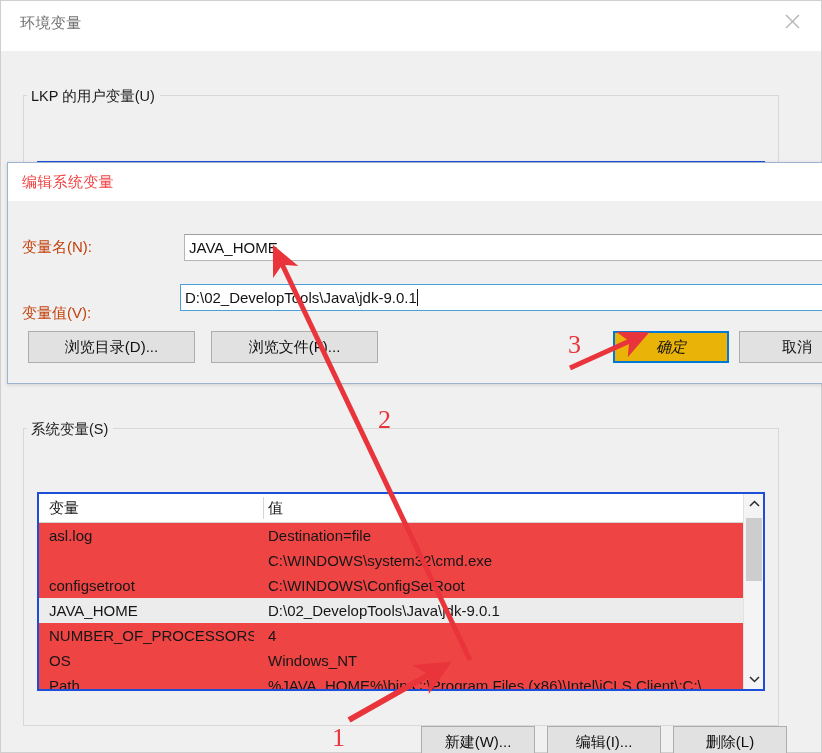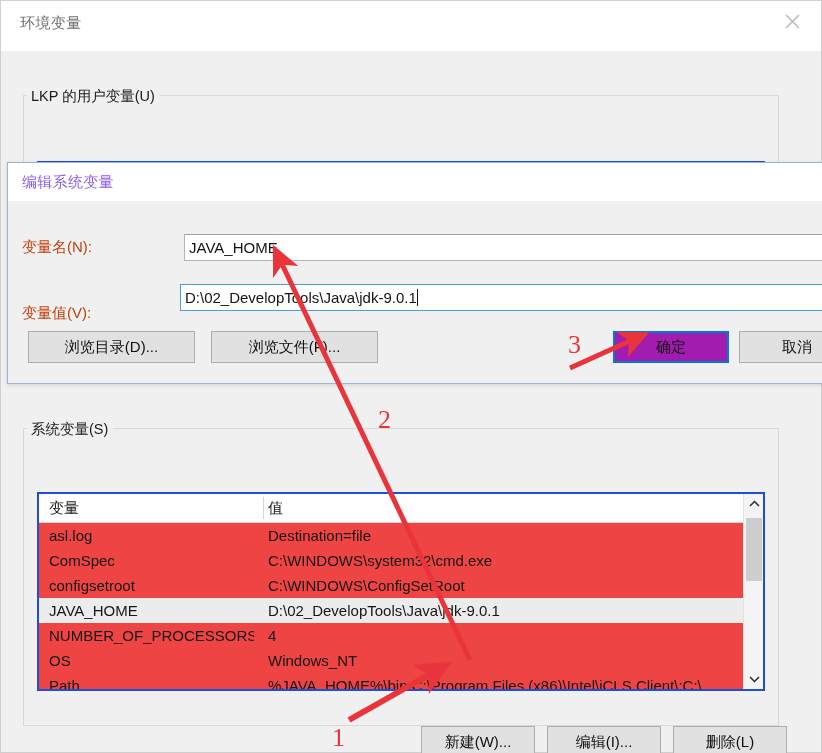--- a/index.html
+++ b/index.html
@@ -225,21 +225,21 @@
     width: 100%;
     height: 38px;
     background: #ffffff;
     box-sizing: border-box;
   }
   .editdlg-title-text {
     position: absolute;
     left: 14px;
     top: 10px;
     font-size: 15px;
-    color: #8b5cf6;
+    color: #ef4444;
     letter-spacing: 0.3px;
     font-family: Liberation Mono, monospace;
   }
   .fld-label {
     position: absolute;
     font-size: 15px;
     color: #c2410c;
     white-space: nowrap;
   }
   #lbl-name { left: 22px; top: 238px; }
@@ -277,21 +277,22 @@
     background: #131313;
     vertical-align: -3px;
     margin-left: 0px;
   }
 
   #btn-browse-dir  { left: 28px;  top: 331px; width: 167px; height: 32px; }
   #btn-browse-file { left: 211px; top: 331px; width: 167px; height: 32px; }
   #btn-ok {
     left: 613px; top: 331px; width: 116px; height: 32px;
     border: 2px solid #0078d7;
-    background: #a21caf;
+    background: #eab308;
+    font-style: italic;
   }
   #btn-cancel { left: 739px; top: 331px; width: 116px; height: 32px; }
 
   
   #annot-layer {
     position: absolute;
     left: 0; top: 0;
     width: 822px;
     height: 753px;
     pointer-events: none;
@@ -348,21 +349,20 @@
           <div class="hdr-sep"></div>
           <div class="cell-name">变量</div>
           <div class="cell-val">值</div>
         </div>
 
         <div class="lrow">
           <div class="cell-name">asl.log</div>
           <div class="cell-val">Destination=file</div>
         </div>
         <div class="lrow">
-          <div class="cell-name">ComSpec</div>
           <div class="cell-val">C:\WINDOWS\system32\cmd.exe</div>
         </div>
         <div class="lrow">
           <div class="cell-name">configsetroot</div>
           <div class="cell-val">C:\WINDOWS\ConfigSetRoot</div>
         </div>
         <div class="lrow selected">
           <div class="cell-name">JAVA_HOME</div>
           <div class="cell-val">D:\02_DevelopTools\Java\jdk-9.0.1</div>
         </div>

